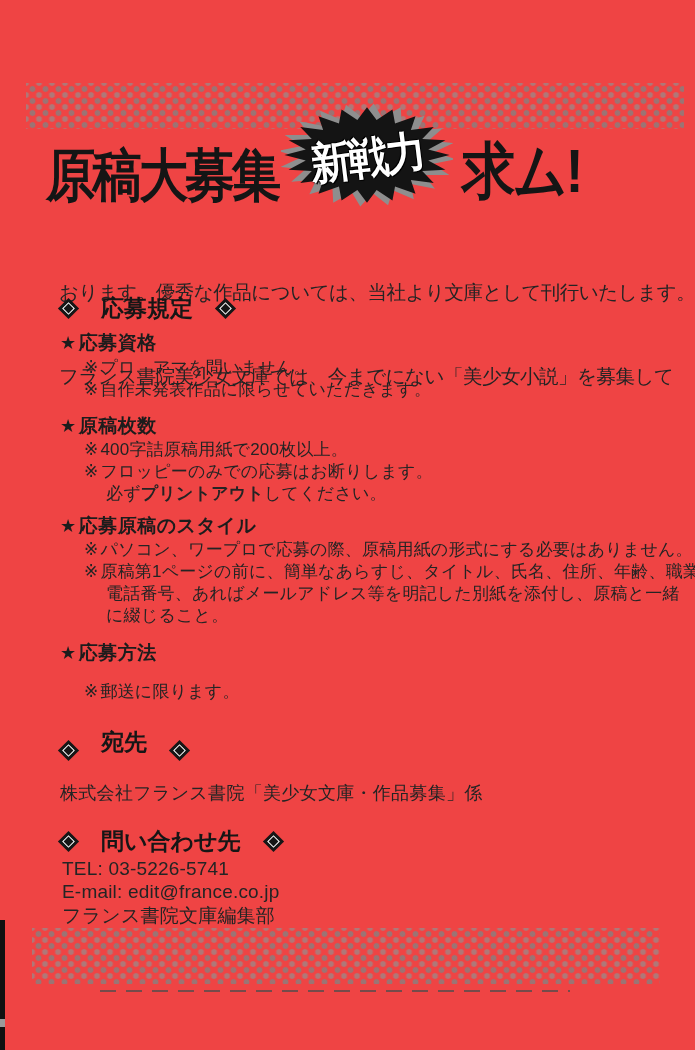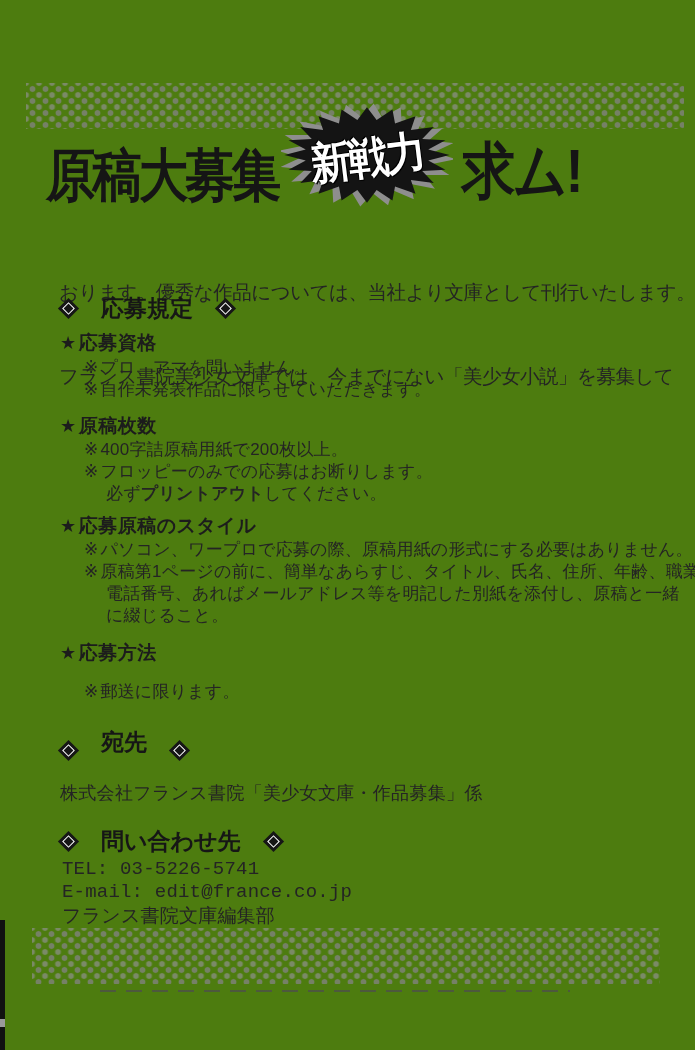--- a/index.html
+++ b/index.html
@@ -1,17 +1,17 @@
 <!DOCTYPE html>
 <html><head>
 <meta charset="utf-8">
 <style>
   html,body{margin:0;padding:0;background:#ffffff;}
   .page{
-    position:relative;width:695px;height:1050px;background:#4d7c0f;overflow:hidden;
+    position:relative;width:695px;height:1050px;background:#ef4444;overflow:hidden;
     font-family:"Liberation Sans","DejaVu Sans",sans-serif;color:#1f1f1f;
   }
   
   .halftone{
     position:absolute;
     background-image:
       radial-gradient(circle, rgba(130,130,130,.85) 2.4px, rgba(130,130,130,.30) 3.0px, transparent 3.6px),
       radial-gradient(circle, rgba(145,145,145,.75) 2.4px, rgba(145,145,145,.25) 3.0px, transparent 3.6px);
     background-size:13px 12px,13px 12px;
     background-position:0 0,6.5px 6px;
@@ -54,21 +54,21 @@
   
   .line{position:absolute;white-space:pre;}
   .group-title{left:60px;font-size:19px;font-weight:700;letter-spacing:.5px;color:#1c1c1c;}
   .group-title .mark{margin-right:2px;font-size:18px;}
   .note{left:84px;font-size:17px;letter-spacing:.2px;color:#242424;}
   .note .mark{margin-right:2px;}
   .cont{left:106px;font-size:17px;letter-spacing:.2px;color:#242424;text-align:right;}
   .bold{font-weight:800;}
   
   .addr{left:60px;font-size:18px;letter-spacing:.3px;color:#242424;}
-  .contact{left:62px;font-size:19px;letter-spacing:.2px;color:#242424;font-family:Liberation Mono, monospace;}
+  .contact{left:62px;font-size:19px;letter-spacing:.2px;color:#242424;}
 </style>
 </head>
 <body>
 
 <div class="page">
 
   <div class="halftone band-top"></div>
   <div class="halftone band-bottom"></div>
   <div class="scan-dash"></div>
   <div class="scan-strip"></div>

